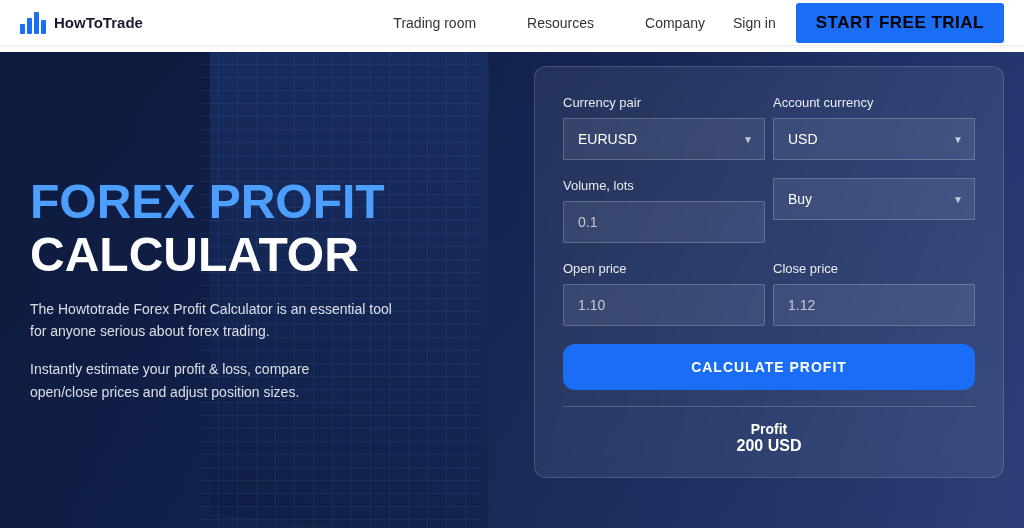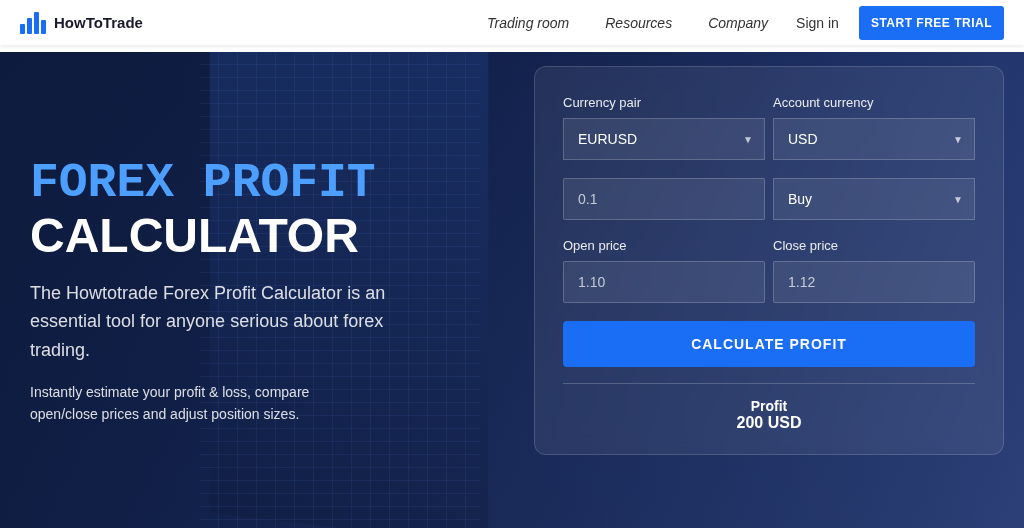--- a/index.html
+++ b/index.html
@@ -50,48 +50,47 @@
     .logo-icon span:nth-child(4) { width: 5px; height: 14px; }
 
     .logo-text {
       font-size: 15px;
       font-weight: 600;
       color: #1a1a2e;
     }
 
     .nav-links {
       display: flex;
-      gap: 36px;
+      gap: 51px;
       align-items: flex-end;
       margin-right: 28px;
-      font-style: italic;
     }
 
     .nav-link {
       font-size: 14px;
       color: #333;
       text-decoration: none;
       font-weight: 400;
       cursor: pointer;
     }
 
     .signin-link {
       font-size: 14px;
       color: #333;
       cursor: pointer;
       margin-right: 20px;
       font-weight: 400;
     }
 
     .start-trial-btn {
       background: #1a6ef5;
-      color: #ffffff;
+      color: #000000;
       border: none;
-      padding: 10px 12px;
-      font-size: 12px;
+      padding: 10px 20px;
+      font-size: 17px;
       font-weight: 700;
       letter-spacing: 0.5px;
       cursor: pointer;
       border-radius: 3px;
       text-transform: uppercase;
     }
 
     
     .hero {
       position: absolute;
@@ -149,29 +148,28 @@
 
     .hero-title {
       font-size: 48px;
       font-weight: 900;
       line-height: 1.1;
       margin-bottom: 16px;
     }
 
     .hero-title .blue-text {
       color: #4d9fff;
-      font-family: Liberation Mono, monospace;
     }
 
     .hero-title .white-text {
       color: #ffffff;
     }
 
     .hero-desc {
-      font-size: 18px;
+      font-size: 14px;
       color: rgba(255,255,255,0.85);
       line-height: 1.6;
       margin-bottom: 16px;
       max-width: 380px;
     }
 
     .hero-desc2 {
       font-size: 14px;
       color: rgba(255,255,255,0.85);
       line-height: 1.6;
@@ -256,21 +254,21 @@
 
     .form-input::placeholder {
       color: rgba(255,255,255,0.5);
     }
 
     .calc-btn {
       width: 100%;
       padding: 15px;
       background: #1a6ef5;
       border: none;
-      border-radius: 4px;
+      border-radius: 12px;
       color: #fff;
       font-size: 14px;
       font-weight: 700;
       letter-spacing: 1px;
       text-transform: uppercase;
       cursor: pointer;
       margin-bottom: 16px;
     }
 
     .profit-row {
@@ -357,20 +355,21 @@
             <option>GBP</option>
             <option>JPY</option>
           </select>
         </div>
       </div>
     </div>
 
     
     <div class="form-row">
       <div class="form-group">
+        <label class="form-label">Volume, lots</label>
         <input class="form-input" type="text" value="0.1" style="">
       </div>
       <div class="form-group">
         <div class="select-wrapper">
           <select>
             <option>Buy</option>
             <option>Sell</option>
           </select>
         </div>
       </div>

